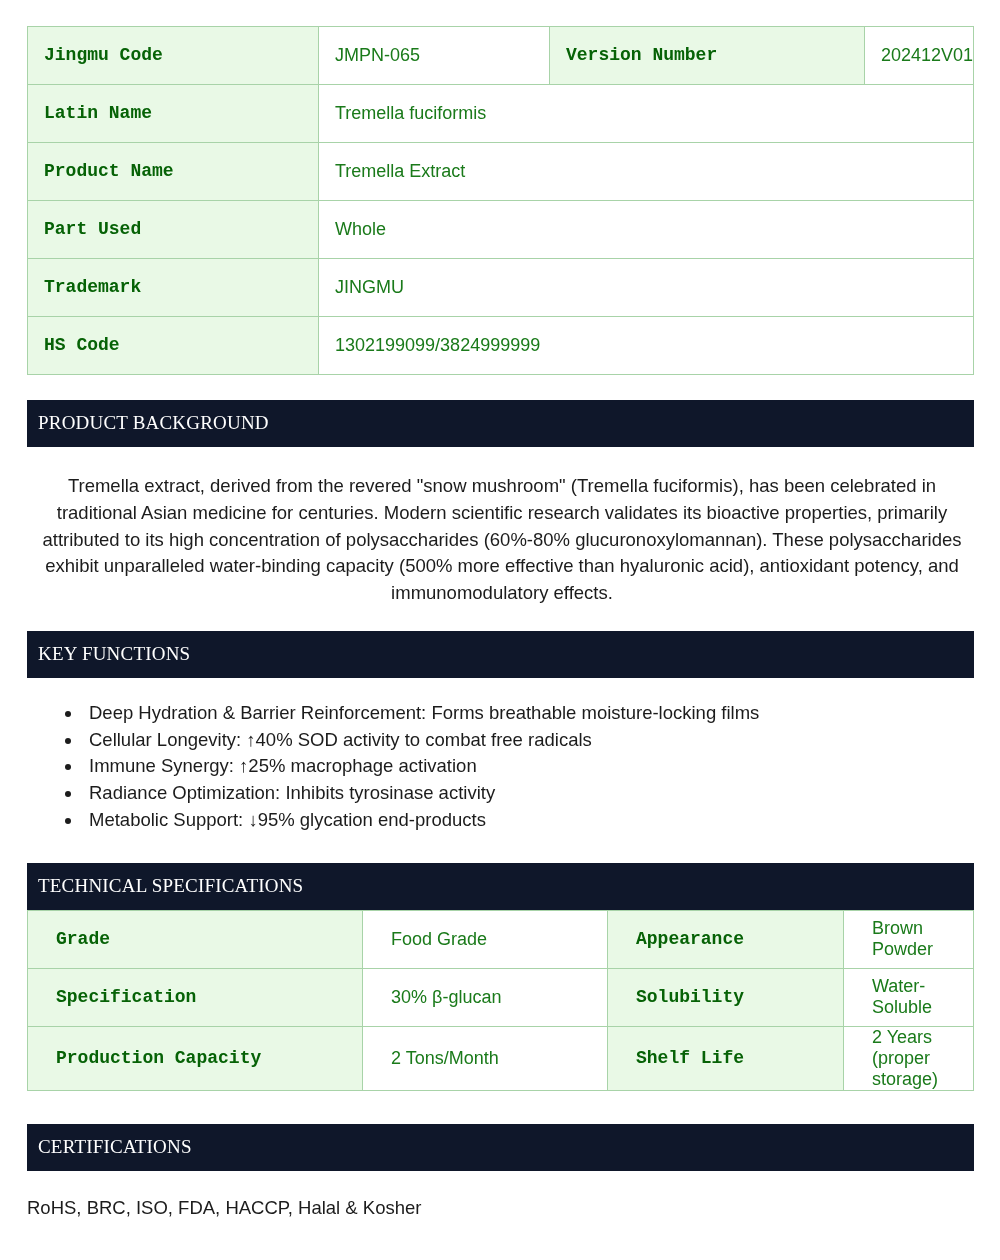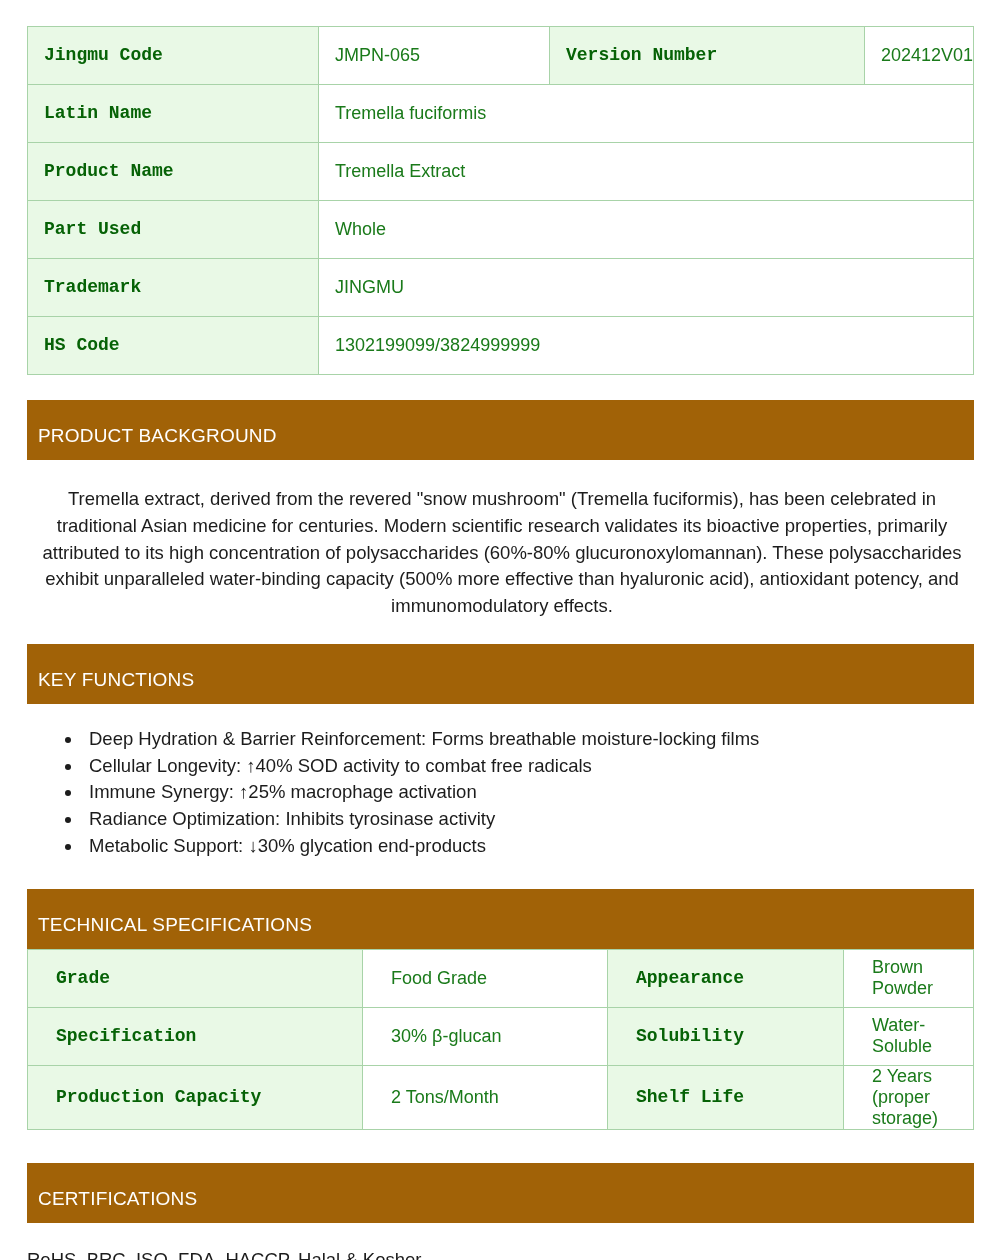--- a/index.html
+++ b/index.html
@@ -47,26 +47,27 @@
   td.v {
     background: #ffffff;
     color: #1a7a1a;
     font-weight: normal;
   }
 
   
   .bar {
     width: 947px;
     box-sizing: border-box;
-    background: #a16207;
+    background: #0f172a;
     color: #ffffff;
     font-size: 19px;
     letter-spacing: .2px;
-    padding: 26px 0 13px 11px;
+    padding: 13px 0 13px 11px;
     line-height: 1.1;
+    font-family: Liberation Serif, serif;
   }
   .bar.attached { margin-bottom: 0; }
 
   
   .para {
     width: 950px;
     margin: 26px 0 0 0;
     font-size: 18.5px;
     line-height: 1.45;
     color: #1c1c1c;
@@ -159,21 +160,21 @@
   <p class="para">Tremella extract, derived from the revered "snow mushroom" (Tremella fuciformis), has been celebrated in traditional Asian medicine for centuries. Modern scientific research validates its bioactive properties, primarily attributed to its high concentration of polysaccharides (60%-80% glucuronoxylomannan). These polysaccharides exhibit unparalleled water-binding capacity (500% more effective than hyaluronic acid), antioxidant potency, and immunomodulatory effects.</p>
 
   <div class="sp-kf"></div>
 
   <div class="bar">KEY FUNCTIONS</div>
   <ul class="kf">
     <li>Deep Hydration &amp; Barrier Reinforcement: Forms breathable moisture-locking films</li>
     <li>Cellular Longevity: ↑40% SOD activity to combat free radicals</li>
     <li>Immune Synergy: ↑25% macrophage activation</li>
     <li>Radiance Optimization: Inhibits tyrosinase activity</li>
-    <li>Metabolic Support: ↓30% glycation end-products</li>
+    <li>Metabolic Support: ↓95% glycation end-products</li>
   </ul>
 
   <div class="sp-ts"></div>
 
   <div class="bar attached">TECHNICAL SPECIFICATIONS</div>
   <table class="spec-table">
     <tbody>
       <tr>
         <td class="k" style="width:278px">Grade</td>
         <td class="v" style="width:188px">Food Grade</td>

